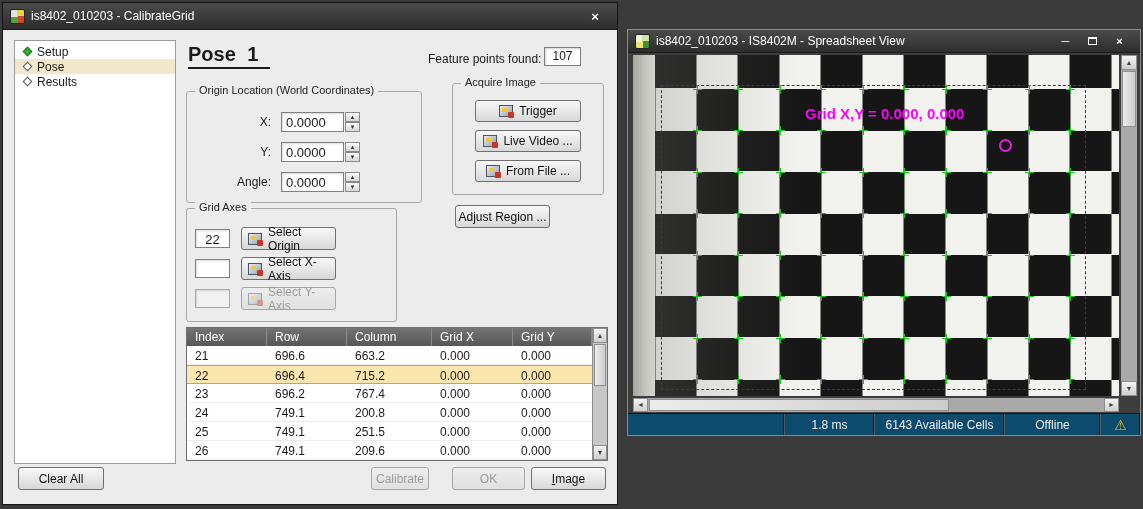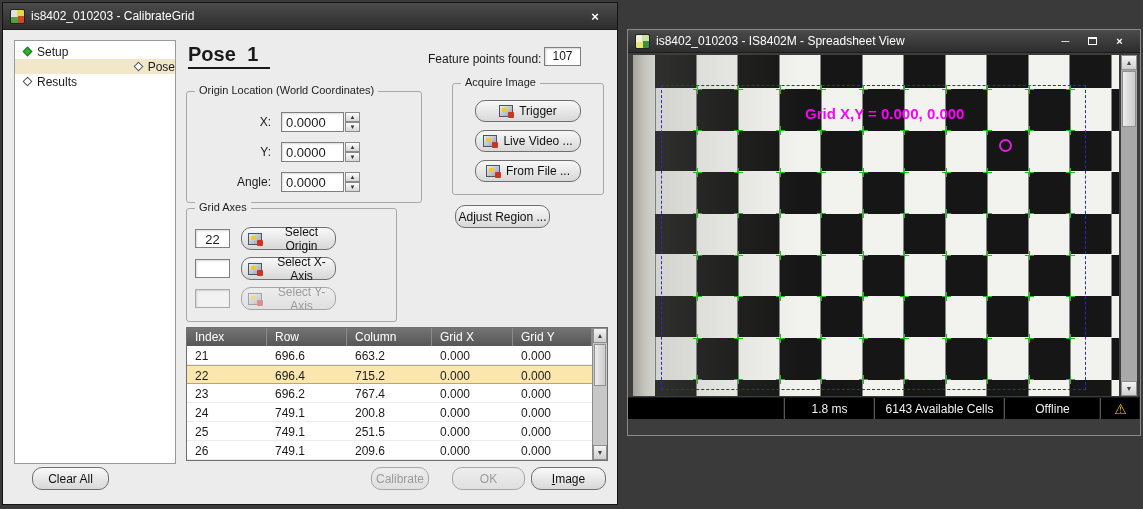--- a/index.html
+++ b/index.html
@@ -19,21 +19,21 @@
   .tb-btn-group { margin-left:auto; display:flex; }
   .max-box { display:inline-block; width:9px; height:8px; border:1px solid #fff; border-top-width:2px; }
 
   
   #calib { left:2px; top:2px; width:616px; height:503px; background:#ececec; border:1px solid #141414; }
   #calib .titlebar { height:27px; }
 
   .sidebar { position:absolute; left:11px; top:37px; width:162px; height:424px; background:#fff;
              border:1px solid #9a9a9a; padding-top:3px; font-size:12px; }
   .tree-item { display:flex; align-items:center; gap:6px; height:15px; padding-left:9px; }
-  .tree-item.selected { background:#f3e7c9;justify-content:flex-end; }
+  .tree-item.selected { background:#f3e7c9; }
   .dia { width:7px; height:7px; transform:rotate(45deg); flex:0 0 auto; }
   .dia.filled { background:#2fae2f; border:1px solid #1d7a1d; }
   .dia.hollow { background:#fff; border:1px solid #555; }
 
   .pose-heading { position:absolute; left:185px; top:40px; font-size:20px; font-weight:bold;
                   border-bottom:2px solid #1a1a1a; padding:0 12px 1px 0; word-spacing:6px; }
   .fp-label { position:absolute; left:425px; top:49px; font-size:12px; }
   .fp-value { position:absolute; left:541px; top:44px; width:37px; height:19px; background:#fff;
               border:1px solid #7e7e7e; box-shadow:inset 1px 1px 2px rgba(0,0,0,.18);
               font-size:12px; text-align:center; line-height:17px; }
@@ -45,22 +45,22 @@
   .orig-row { display:flex; align-items:center; margin:0 0 10px 8px; height:20px; }
   .orig-row label { width:76px; text-align:right; margin-right:10px; font-size:12px; }
   .txt { background:#fff; border:1px solid #808080; box-shadow:inset 1px 1px 2px rgba(0,0,0,.15);
          font-size:13px; padding:2px 4px; height:20px; line-height:15px; }
   .orig-row .txt { width:63px; }
   .spin { width:15px; height:20px; display:flex; flex-direction:column; margin-left:1px; }
   .spin .sp { flex:1; border:1px solid #8a8a8a; background:linear-gradient(#fdfdfd,#d6d6d6);
               font-size:6px; line-height:8px; text-align:center; color:#333; }
 
   #acquire-group { left:449px; top:80px; width:152px; height:112px; padding-top:16px; }
-  .btn { border:1px solid #6f6f6f; border-radius:10px; background:linear-gradient(#f8f8f8,#d8d8d8);
-         font-size:12px; display:flex; align-items:center; justify-content:center; gap:6px; color:#111;text-align:center; }
+  .btn { border:1px solid #6f6f6f; border-radius:3px; background:linear-gradient(#f8f8f8,#d8d8d8);
+         font-size:12px; display:flex; align-items:center; justify-content:center; gap:6px; color:#111; }
   .btn.disabled { color:#9b9b9b; border-color:#a6a6a6; background:linear-gradient(#ededed,#e0e0e0); }
   .acq-btn { width:106px; height:22px; margin:0 auto 8px auto; }
   .tool-icon { width:14px; height:12px; position:relative; flex:0 0 auto;
                background:linear-gradient(135deg,#e9edf3,#93a2b6); border:1px solid #4a5564; }
   .tool-icon::before { content:""; position:absolute; left:2px; top:2px; width:5px; height:4px; background:#f0c830; }
   .tool-icon::after { content:""; position:absolute; right:-2px; bottom:-2px; width:6px; height:6px;
                       background:#cc3322; border-radius:1px; }
   .disabled .tool-icon { opacity:.45; }
 
   #gridaxes-group { left:183px; top:205px; width:211px; height:114px; padding-top:18px; }
@@ -80,21 +80,21 @@
   .tbl-row span { padding:3px 0 0 8px; overflow:hidden; }
   .tbl-row.selected { background:#fbe7ae; border-top:1px solid #cfa63e; border-bottom:1px solid #cfa63e; }
   .c0{width:80px;} .c1{width:80px;} .c2{width:85px;} .c3{width:81px;} .c4{width:79px; border-right:none;}
   .vsb { width:16px; background:#c7c7c7; border-left:1px solid #8a8a8a; display:flex; flex-direction:column; }
   .sb-btn { height:15px; background:linear-gradient(#f4f4f4,#cfcfcf); border:1px solid #8f8f8f;
             font-size:7px; text-align:center; line-height:13px; color:#444; flex:0 0 auto; }
   .sb-thumb { margin:1px; background:linear-gradient(90deg,#ececec,#cccccc); border:1px solid #8f8f8f; }
   .tbl .sb-thumb { height:42px; }
 
   .foot-btn { position:absolute; top:464px; height:23px; }
-  #btn-clear { left:29px; width:77px; }
+  #btn-clear { left:15px; width:86px; }
   #btn-calibrate { left:368px; width:58px; }
   #btn-ok { left:449px; width:73px; }
   #btn-cancel { left:528px; width:75px; }
   .first-underline { display:block; }
   .first-underline::first-letter { text-decoration:underline; }
 
   
   #ss { left:627px; top:29px; width:514px; height:407px; background:#3d3d3d; border:1px solid #8a8a8a; }
   #ss .titlebar { height:23px; }
   #ss .tb-btn { width:27px; height:17px; font-size:11px; }
@@ -117,21 +117,21 @@
                    border:2px solid #e020e0; border-radius:50%; }
 
   .img-vsb { position:absolute; left:493px; top:25px; width:16px; height:341px; background:#a9a9a9;
              display:flex; flex-direction:column; }
   .img-vsb .sb-thumb { height:56px; }
   .img-hsb { position:absolute; left:5px; top:368px; width:486px; height:14px; background:#a9a9a9; display:flex; }
   .img-hsb .sb-btn { width:15px; height:14px; line-height:12px; }
   .img-hsb .sb-thumb { width:300px; margin:1px; }
   .img-hsb .sb-track { flex:1; }
 
-  .statusbar { position:absolute; left:0; right:0; bottom:16px; height:22px; background:#000000;
+  .statusbar { position:absolute; left:0; right:0; bottom:0; height:22px; background:#0c4a6e;
                border-top:1px solid #171717; display:flex; color:#f0f0f0; font-size:12px; }
   .sb-panel { display:flex; align-items:center; justify-content:center; border-right:1px solid #575757;
               box-shadow:inset -1px 0 0 #1a1a1a; white-space:nowrap; }
   .sb-p1 { flex:0 0 157px; } .sb-p2 { flex:0 0 90px; } .sb-p3 { flex:0 0 130px; }
   .sb-p4 { flex:0 0 96px; } .sb-p5 { flex:1; border-right:none; color:#f0c020; font-size:14px; }
 </style>
 </head>
 <body>
 
 <div id="calib" class="win">

